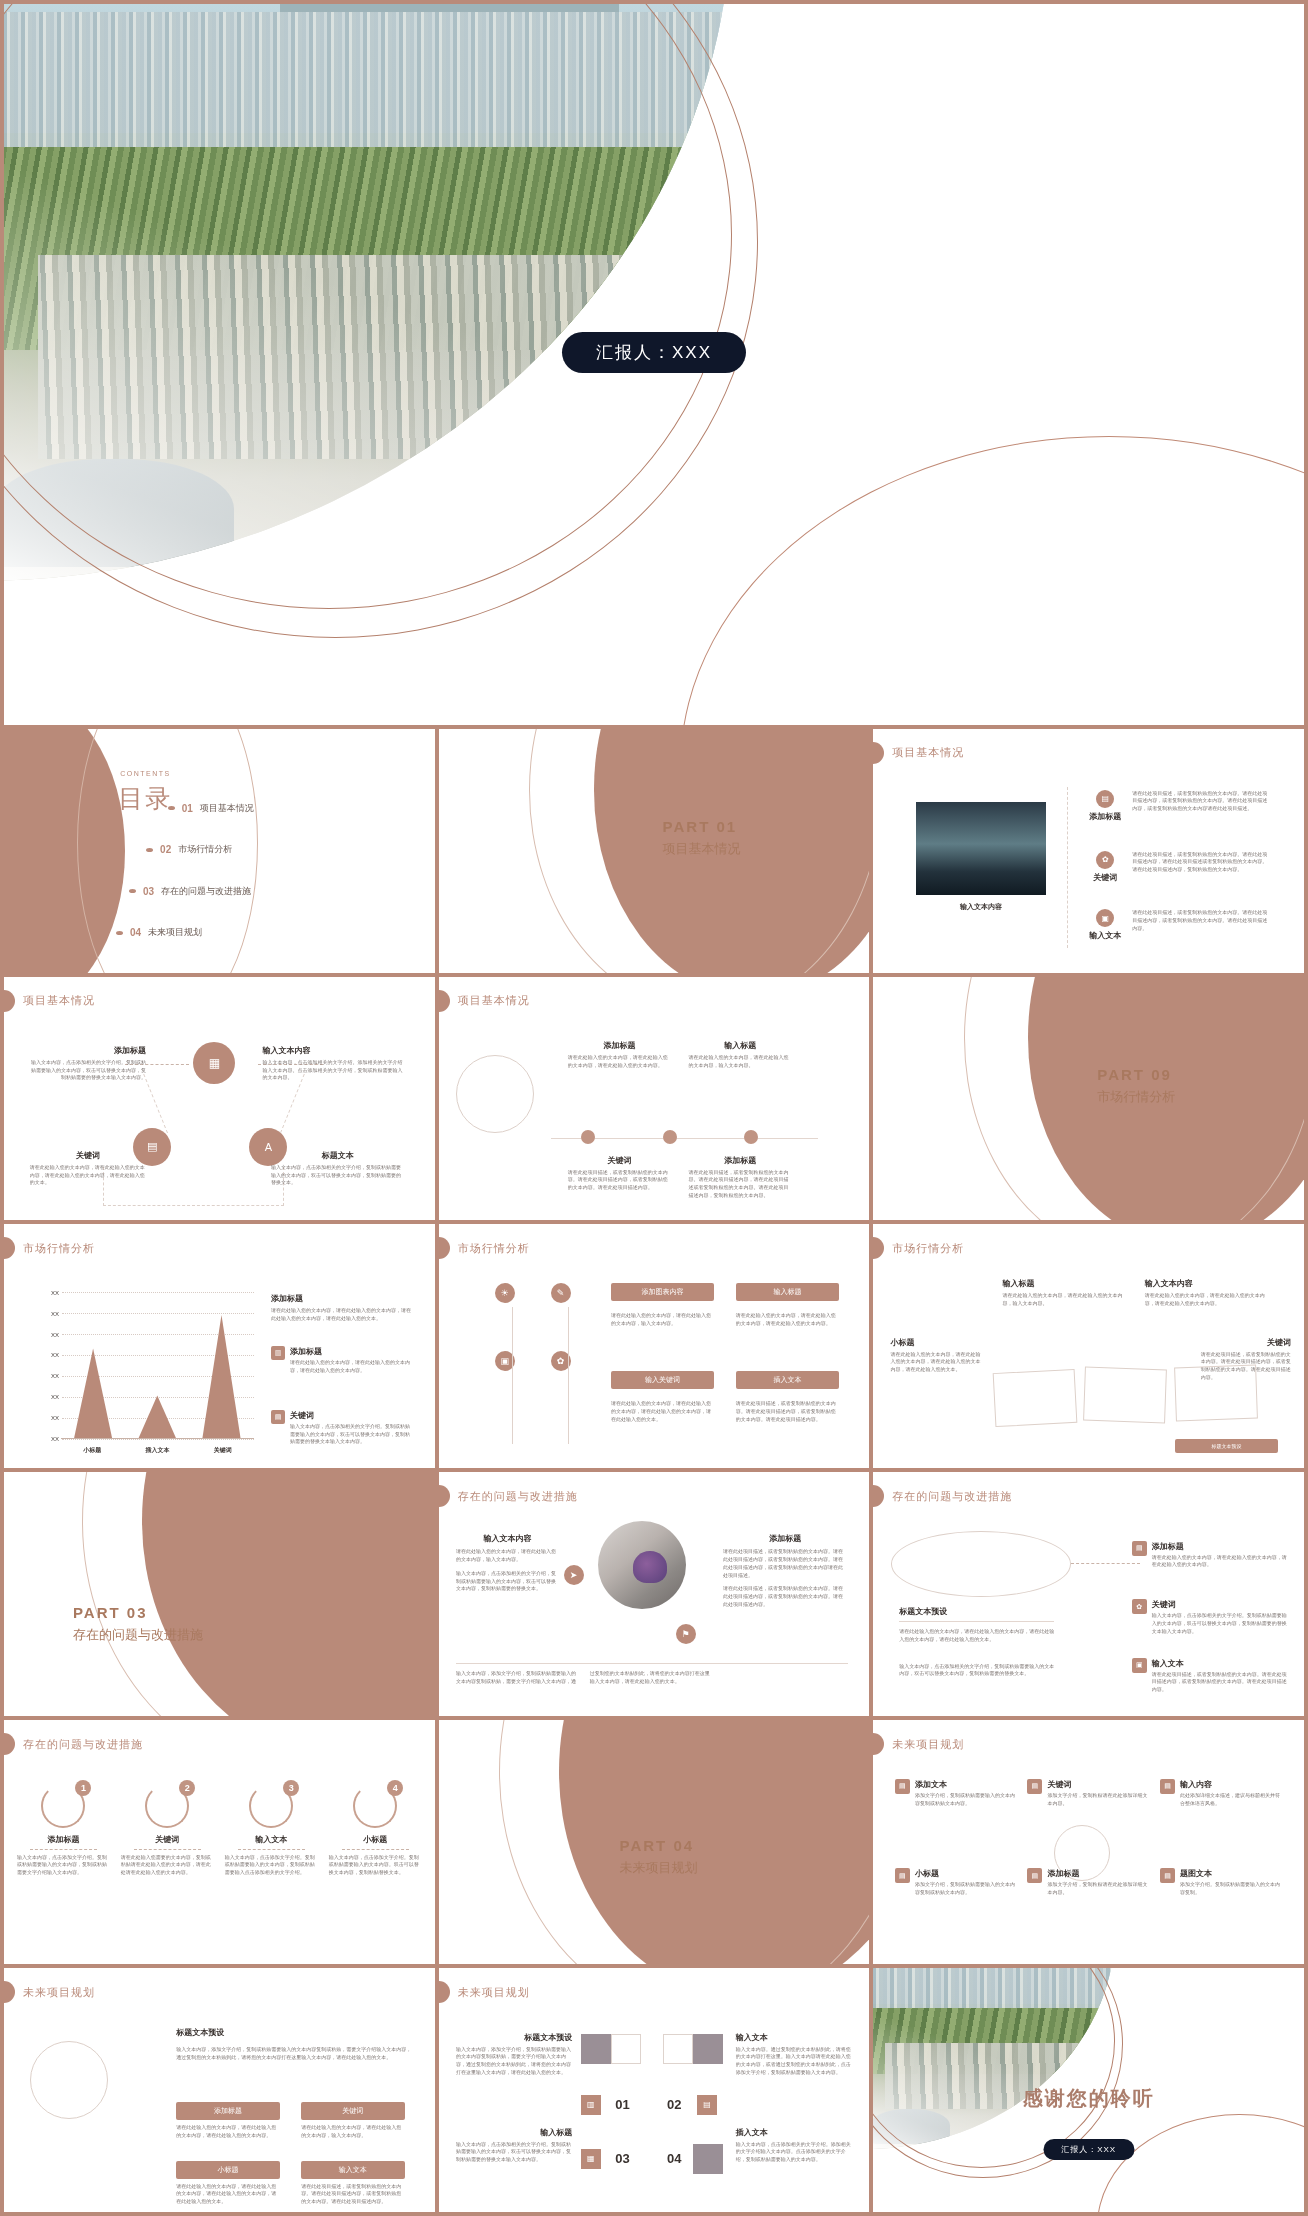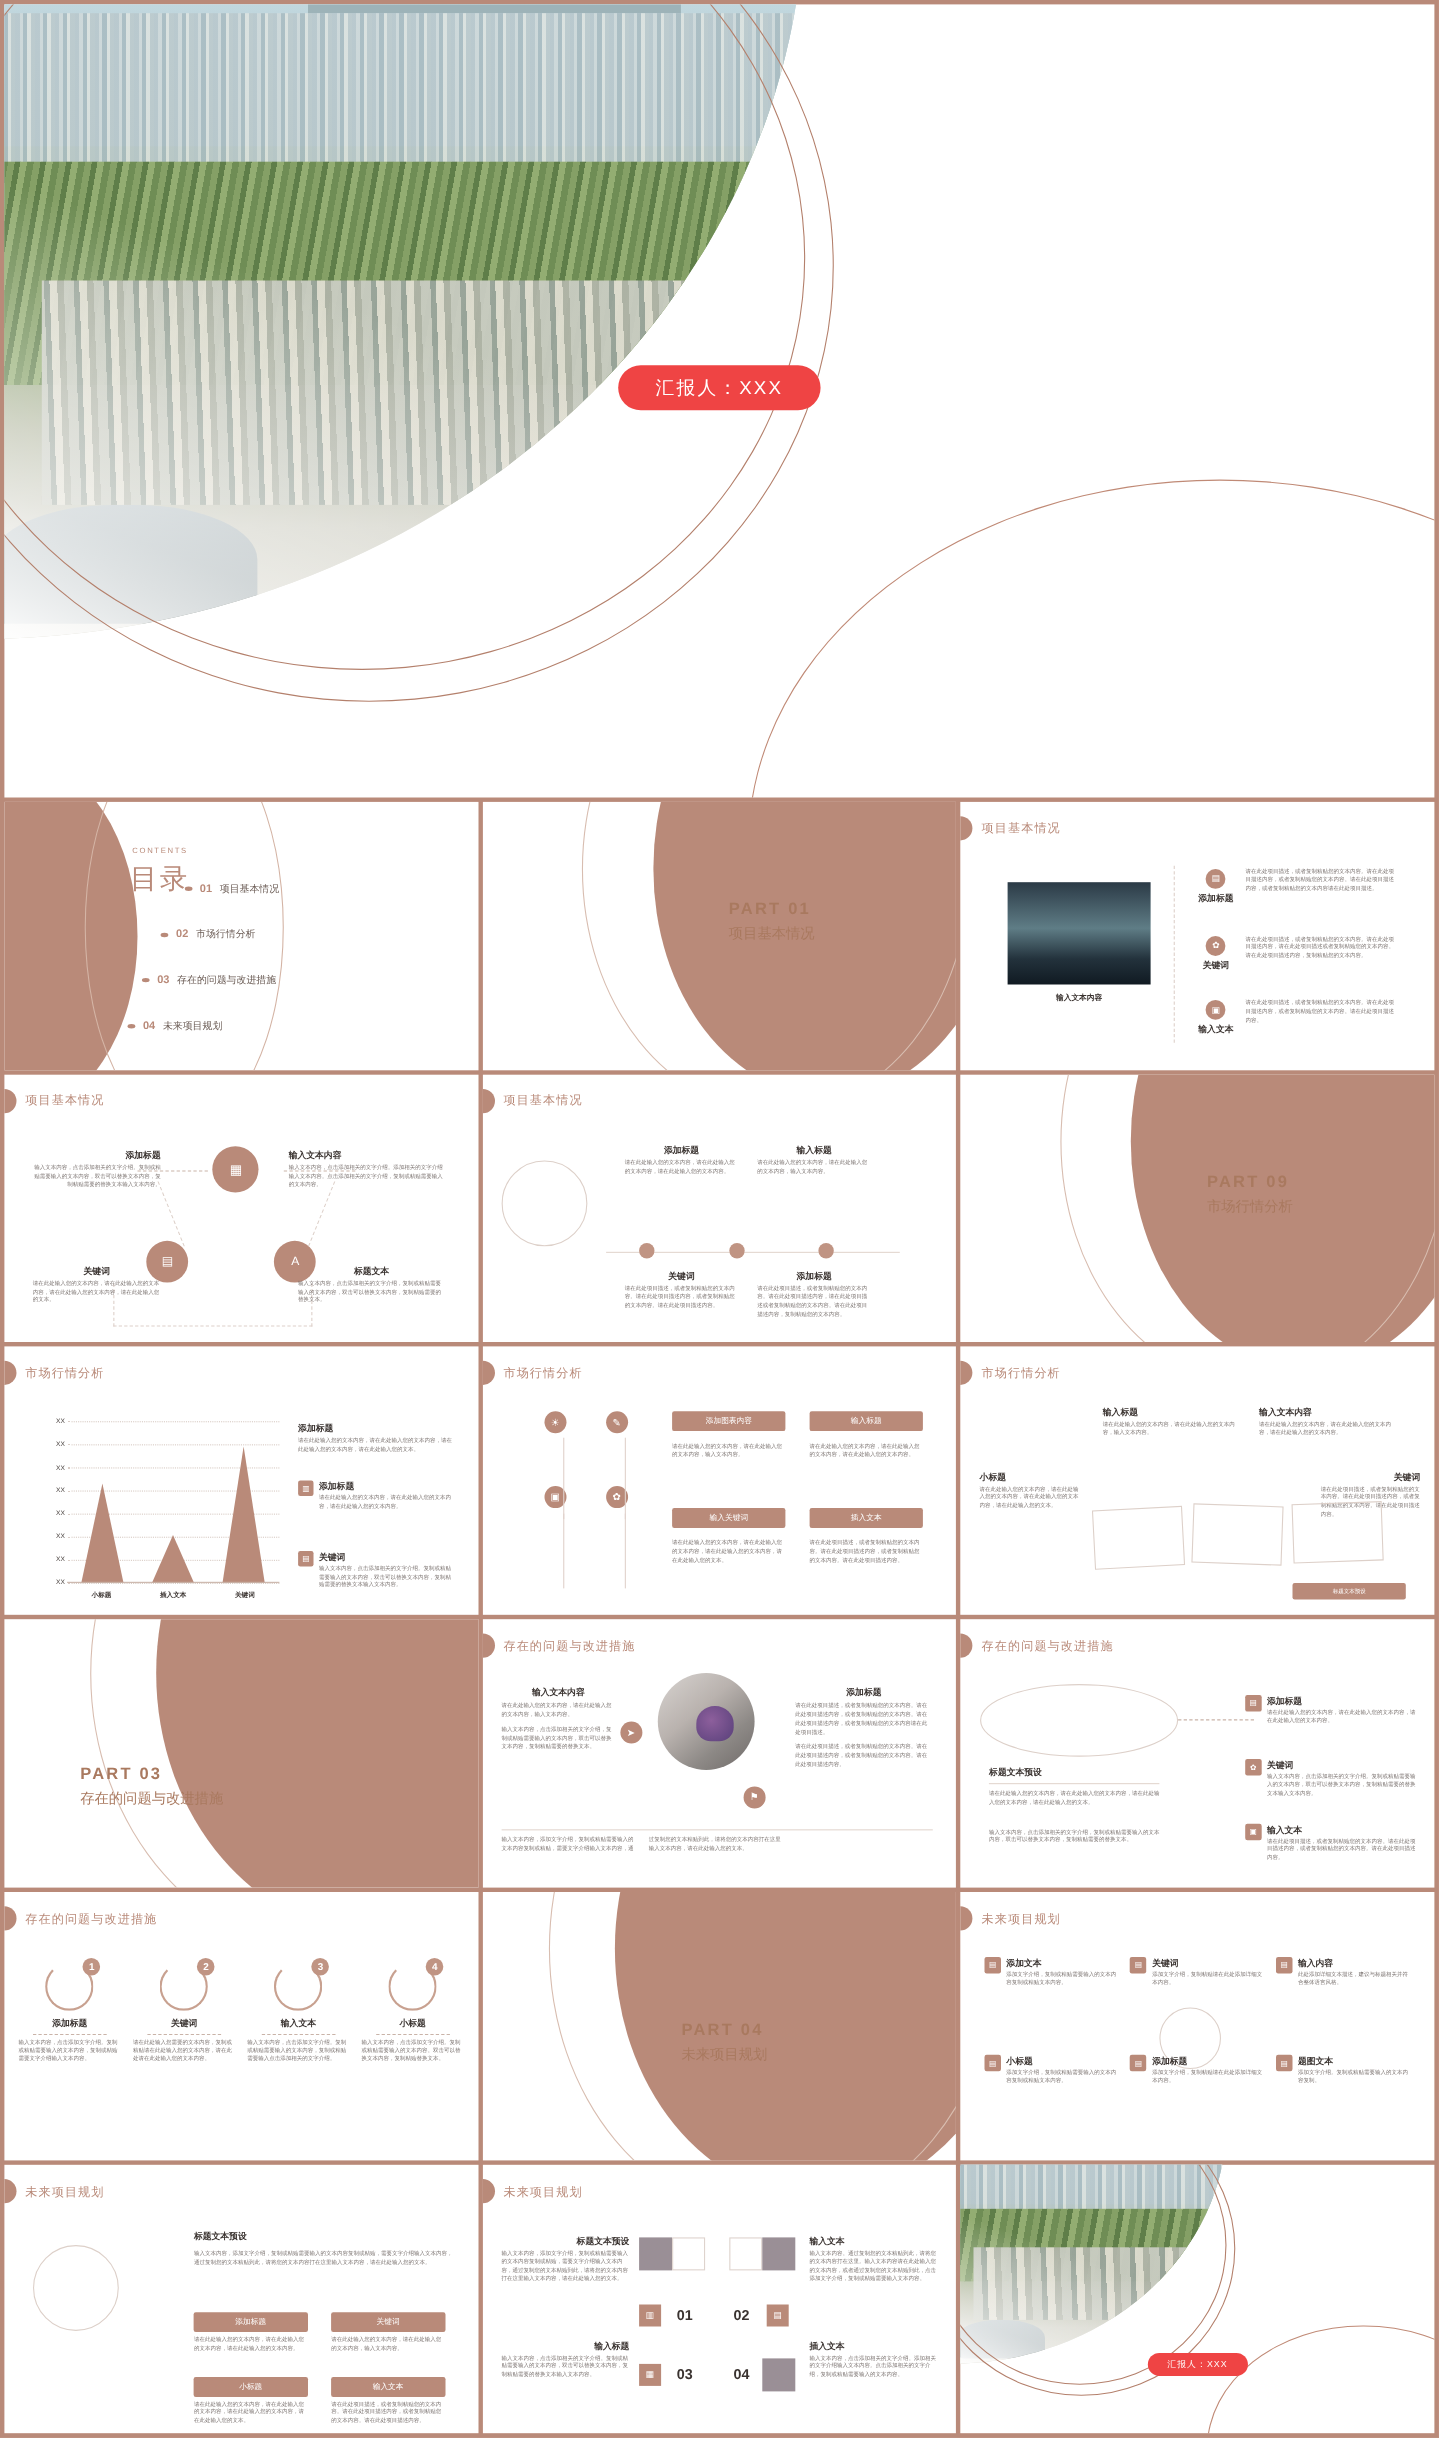--- a/index.html
+++ b/index.html
@@ -44,21 +44,21 @@
   .arc1,.arc2{ position:absolute; border:1px solid #b4806c; border-radius:50%; pointer-events:none;}
   .arc1{ left:-6%; top:-20%; width:62%; height:104%; }
   .arc2{ left:-7%; top:-22%; width:65%; height:110%; }
   .arc-bl{ position:absolute; border:1px solid #c08a76; border-radius:50%;
      right:-18%; bottom:-52%; width:66%; height:92%; }
 
   .ttl-h1{ position:absolute; left:0; right:0; top:30.5%; text-align:center;
      font-size:47px; font-weight:700; letter-spacing:4px; color:#ab7d6b;
      font-family:"DejaVu Sans",sans-serif;}
   .ttl-pill{ position:absolute; left:50%; transform:translateX(-50%); top:45.5%;
-     background:#ef4444; color:#fff; font-size:17px; letter-spacing:2px;
+     background:#0f172a; color:#fff; font-size:17px; letter-spacing:2px;
      padding:9px 34px; border-radius:22px; }
 
   
   .sl-hd{ position:absolute; left:0; top:13px; display:flex; align-items:center; gap:8px;}
   .sl-hd .dot{ width:22px;height:22px;border-radius:50%;background:#b98a79;margin-left:-11px;}
   .sl-hd .t{ font-size:11px; color:#b98a79; letter-spacing:1px;}
 
   
   .part-blob{ position:absolute; right:-10%; top:-60%; width:74%; height:170%;
     background:#b98a79; border-radius:50%; }
@@ -651,17 +651,18 @@
         <div class="sky"></div>
           <div class="city"></div>
         <div class="forest"></div>
           <div class="blocks"></div>
           <div class="roof"></div>
         <div class="fade"></div>
       </div>
       <div class="arc1" style="top:-22%"></div>
       <div class="arc2" style="top:-24%"></div>
       <div class="arc-bl"></div>
+      <div style="position:absolute;left:0;right:0;top:48%;text-align:center;font-size:20px;font-weight:700;letter-spacing:2px;color:#ab7d6b">感谢您的聆听</div>
       <div class="ttl-pill" style="top:70%;font-size:8px;padding:5px 18px;letter-spacing:1px">汇报人：XXX</div>
     </div>
   </div>
 
 </div>
 
 </body></html>

